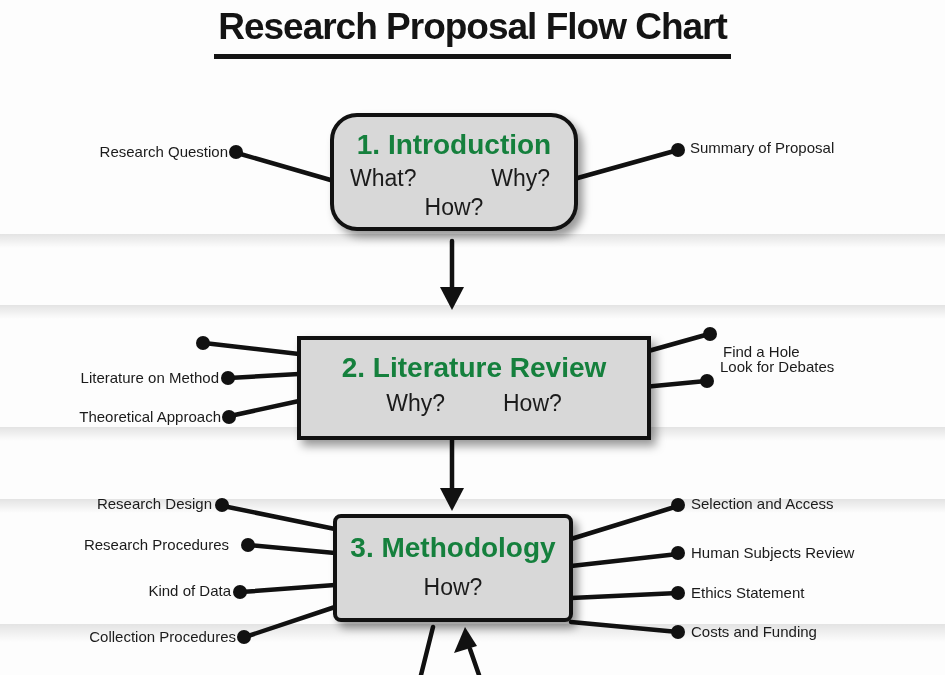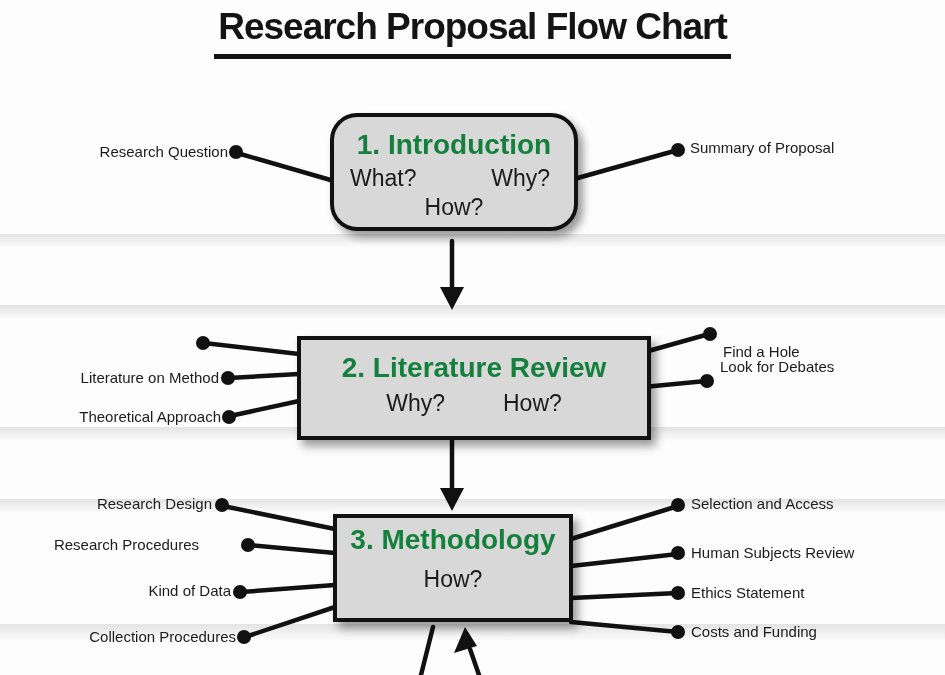--- a/index.html
+++ b/index.html
@@ -68,21 +68,22 @@
     padding-top: 12px;
   }
   #box-literature-review {
     left: 297px; top: 336px;
     width: 354px; height: 104px;
     padding-top: 12px;
   }
   #box-methodology {
     left: 333px; top: 514px;
     width: 240px; height: 108px;
-    padding-top: 6px;
+    padding-top: 14px;
+    border-radius: 8px;
   }
 
   .node-heading {
     font-size: 28px;
     font-weight: bold;
     white-space: nowrap;
     color: #15803d;
   }
   .node-question {
     font-size: 23px;
@@ -114,21 +115,21 @@
     color: #1b1b1b;
   }
   .lbl.r { text-align: right; }
 
   
   #lbl-research-question   { right: 717px; top: 140px; }
   #lbl-literature-topic    { right: 750px; top: 330px; }
   #lbl-literature-method   { right: 726px; top: 366px; }
   #lbl-theoretical-approach{ right: 724px; top: 405px; }
   #lbl-research-design     { right: 733px; top: 492px; }
-  #lbl-research-procedures { right: 746px; top: 533px; }
+  #lbl-research-procedures { right: 716px; top: 533px; }
   #lbl-kind-of-data        { right: 714px; top: 579px; }
   #lbl-collection-procedures{ right: 709px; top: 625px; }
 
   
   #lbl-summary-of-proposal { left: 690px; top: 136px; }
   #lbl-find-a-hole         { left: 723px; top: 340px; }
   #lbl-look-for-debates    { left: 720px; top: 355px; }
   #lbl-selection-access    { left: 691px; top: 492px; }
   #lbl-human-subjects      { left: 691px; top: 541px; }
   #lbl-ethics-statement    { left: 691px; top: 581px; }

